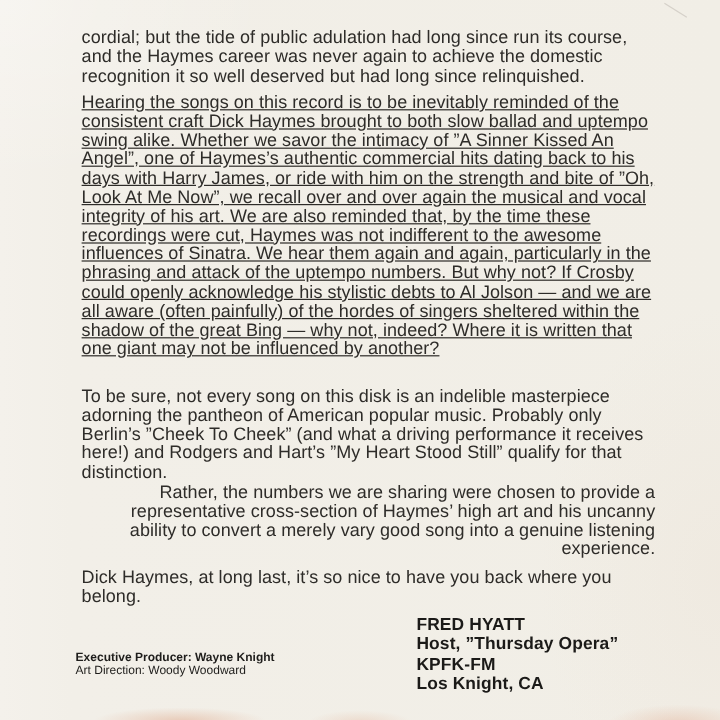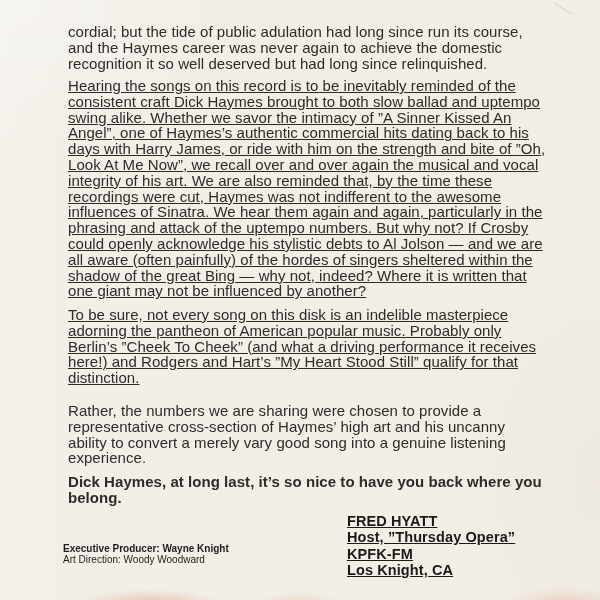--- a/index.html
+++ b/index.html
@@ -23,27 +23,27 @@
     position: absolute; left: 552px; top: 8px; width: 22px; height: 1px;
     background: rgba(90,80,70,0.18); transform: rotate(32deg);
   }
   .para {
     position: absolute; left: 68px; width: 478px; margin: 0;
     font-size: 15px; line-height: 15.8px; letter-spacing: 0.05px;
     color: #2e2c29; white-space: pre-line;
   }
   .para-1 { top: 24px; }
   .para-2 { top: 78px; text-decoration: underline; }
-  .para-3 { top: 307px; text-decoration: underline; }
-  .para-4 { top: 403px; }
-  .para-5 { top: 474px; font-weight: bold; }
+  .para-3 { top: 323px; }
+  .para-4 { top: 403px; text-align: right; }
+  .para-5 { top: 474px; }
   .signature {
     position: absolute; left: 347px; top: 513px;
     font-size: 14.5px; line-height: 16.4px; font-weight: bold;
-    color: #1b1a18; letter-spacing: 0.1px; text-decoration: underline;
+    color: #1b1a18; letter-spacing: 0.1px;
   }
   .credits {
     position: absolute; left: 63px; top: 544px;
     font-size: 10px; line-height: 10.6px;
     color: #1e1d1b;
   }
   .credits .bold { font-weight: bold; }
 </style>
 </head>
 <body>

